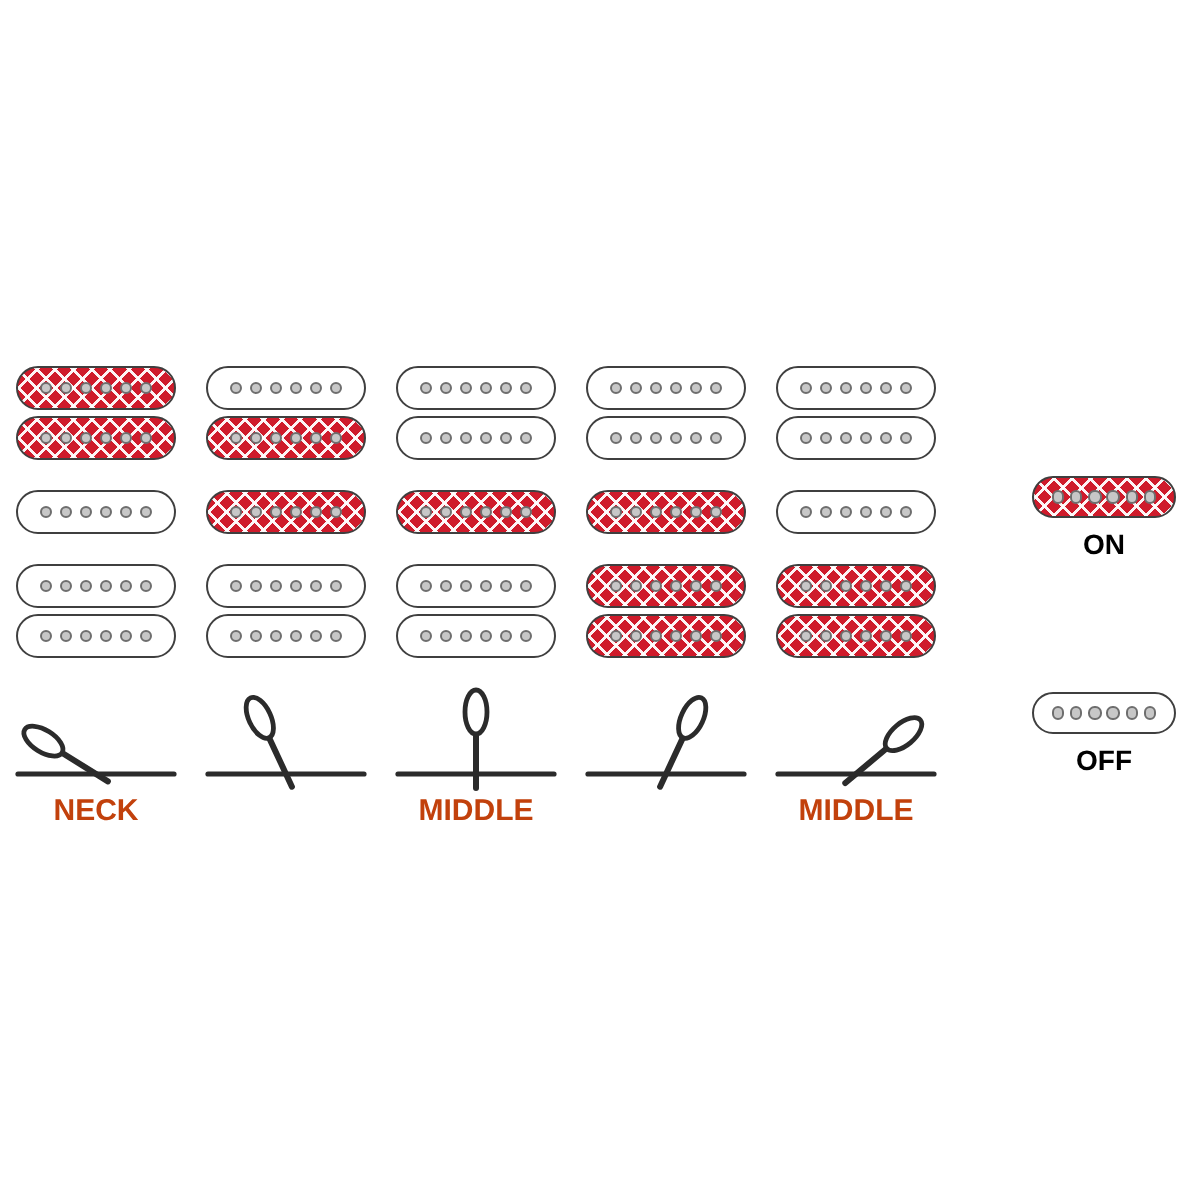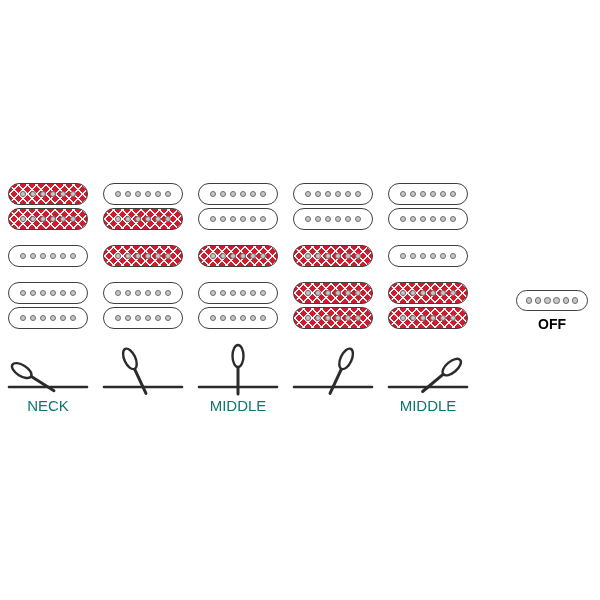--- a/index.html
+++ b/index.html
@@ -28,30 +28,30 @@
     background:var(--dot,#c7c7c7);border:1px solid #6e6e6e;flex:none;
   }
   .single{margin-top:15px;}
   .humbucker.bridge{margin-top:15px;}
   svg.switch{margin-top:12px;overflow:visible;flex:none;}
   svg.switch .base{stroke:#2b2b2b;stroke-width:2.6;stroke-linecap:round;}
   svg.switch .shaft{stroke:#2b2b2b;stroke-width:3;stroke-linecap:round;}
   svg.switch .knob{fill:#fff;stroke:#2b2b2b;stroke-width:2.4;}
   .bottom-label{
     position:absolute;top:397px;width:80px;text-align:center;
-    font-weight:400;font-size:15px;color:#0f766e;letter-spacing:0px;
+    font-weight:700;font-size:15px;color:#c2410c;letter-spacing:0px;
   }
   #label-neck{left:8px;}
   #label-middle{left:198px;}
   #label-bridge{left:388px;}
   .legend{position:absolute;left:516px;top:238px;width:72px;display:flex;flex-direction:column;align-items:center;}
   .legend .pickup{width:72px;height:21px;border-radius:11px;padding:0 6px;}
   .legend-label{margin-top:5px;font-weight:700;font-size:14px;color:#000;}
   .legend-item{display:flex;flex-direction:column;align-items:center;}
-  .legend-item.off-item{margin-top:52px;}
+  .legend-item.off-item{margin-top:66px;}
 </style>
 </head>
 <body>
 
 <div class="columns">
 
   <div class="col">
     <div class="humbucker">
       <div class="pickup on">
           <span class="dot"></span>
@@ -321,20 +321,31 @@
     </svg>
   </div>
 
 </div>
 
 <div id="label-neck" class="bottom-label">NECK</div>
 <div id="label-middle" class="bottom-label">MIDDLE</div>
 <div id="label-bridge" class="bottom-label">MIDDLE</div>
 
 <div class="legend">
+  <div class="legend-item">
+    <div class="pickup on">
+        <span class="dot"></span>
+        <span class="dot"></span>
+        <span class="dot"></span>
+        <span class="dot"></span>
+        <span class="dot"></span>
+        <span class="dot"></span>
+      </div>
+    <span class="legend-label">ON</span>
+  </div>
   <div class="legend-item off-item">
     <div class="pickup off">
         <span class="dot"></span>
         <span class="dot"></span>
         <span class="dot"></span>
         <span class="dot"></span>
         <span class="dot"></span>
         <span class="dot"></span>
       </div>
     <span class="legend-label">OFF</span>

